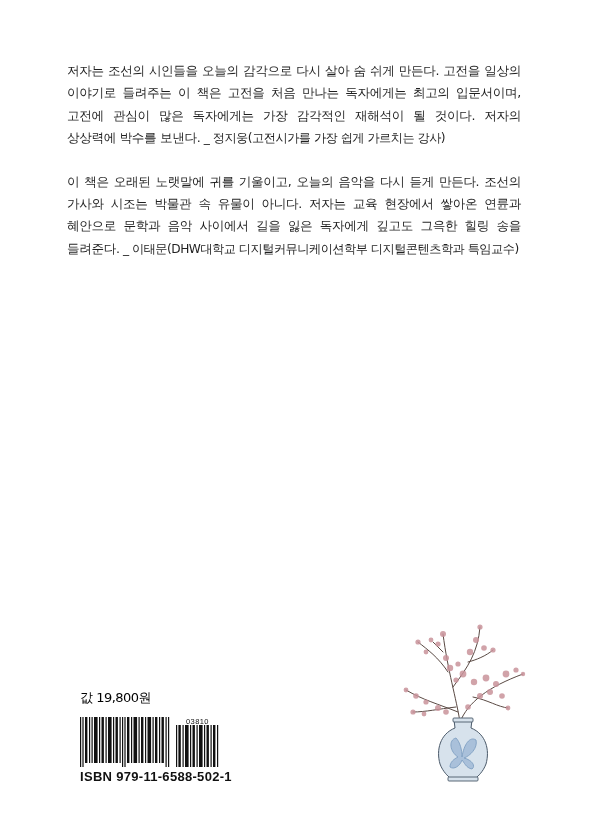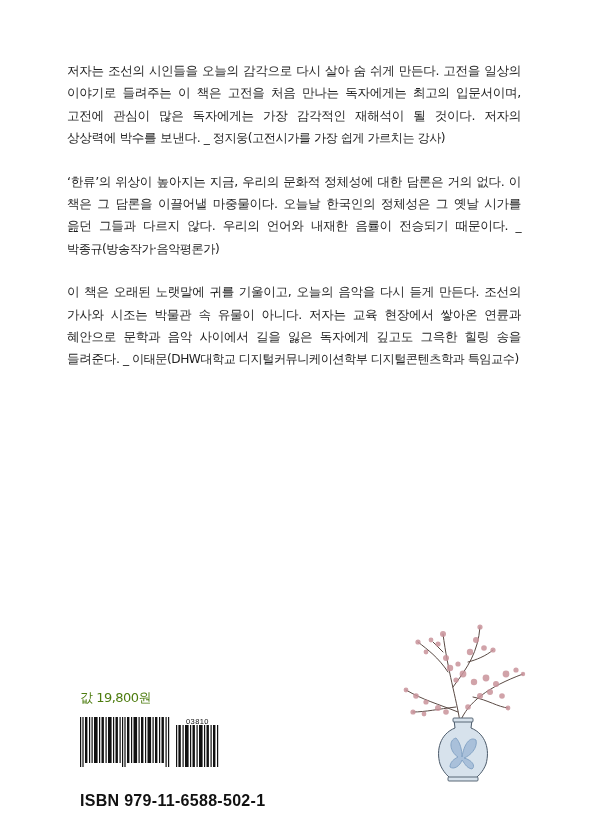--- a/index.html
+++ b/index.html
@@ -9,42 +9,41 @@
   }
   .blurbs {
     position: absolute; left: 67px; top: 60px; width: 458px;
   }
   .blurb {
     font-size: 12.6px; line-height: 22.4px; letter-spacing: -0.35px;
     margin: 0 4px 21px 0; text-align: justify; word-break: keep-all;
   }
   .blurb .credit { font-size: 12.2px; letter-spacing: -0.5px; }
   .price {
-    position: absolute; left: 80px; top: 689px; font-size: 13px; letter-spacing: -0.5px; color: #4d7c0f;
+    position: absolute; left: 80px; top: 689px; font-size: 13px; letter-spacing: -0.5px; color: #000000;
   }
   .barcode {
     position: absolute; left: 80px; top: 717px; width: 145px; height: 52px;
   }
   .isbn {
-    position: absolute; left: 80px; top: 792px; font-size: 16px; font-weight: bold; letter-spacing: 0.3px;
+    position: absolute; left: 80px; top: 769px; font-size: 13px; font-weight: bold; letter-spacing: 0.3px;
     font-family: "Liberation Sans", "DejaVu Sans", sans-serif; color: #111;
   }
   .addon-code {
     position: absolute; left: 186px; top: 717px; font-size: 7.5px; font-family: "Liberation Sans", sans-serif; color: #111; letter-spacing: 0.4px;
   }
   .illustration {
     position: absolute; left: 398px; top: 612px; width: 130px; height: 175px;
   }
 </style>
 </head>
 <body>
 
 <div class="blurbs">
   <p class="blurb"><span>저자는 조선의 시인들을 오늘의 감각으로 다시 살아 숨 쉬게 만든다. 고전을 일상의 이야기로 들려주는 이 책은 고전을 처음 만나는 독자에게는 최고의 입문서이며, 고전에 관심이 많은 독자에게는 가장 감각적인 재해석이 될 것이다. 저자의 상상력에 박수를 보낸다.</span><span class="credit"> _ 정지웅(고전시가를 가장 쉽게 가르치는 강사)</span></p>
-  <p class="blurb"><span>‘한류’의 위상이 높아지는 지금, 우리의 문화적 정체성에 대한 담론은 거의 없다. 이 책은 그 담론을 이끌어낼 마중물이다. 오늘날 한국인의 정체성은 그 옛날 시가를 읊던 그들과 다르지 않다. 우리의 언어와 내재한 음률이 전승되기 때문이다.</span><span class="credit"> _ 박종규(방송작가·음악평론가)</span></p>
   <p class="blurb"><span>이 책은 오래된 노랫말에 귀를 기울이고, 오늘의 음악을 다시 듣게 만든다. 조선의 가사와 시조는 박물관 속 유물이 아니다. 저자는 교육 현장에서 쌓아온 연륜과 혜안으로 문학과 음악 사이에서 길을 잃은 독자에게 깊고도 그윽한 힐링 송을 들려준다.</span><span class="credit"> _ 이태문(DHW대학교 디지털커뮤니케이션학부 디지털콘텐츠학과 특임교수)</span></p>
 </div>
 
 <div class="price">값 19,800원</div>
 
 <svg class="barcode" viewBox="0 0 145 52" preserveAspectRatio="none">
   <g fill="#111">
 
     <rect x="0" y="0" width="1.2" height="50"></rect>
       <rect x="2.4" y="0" width="1.2" height="50"></rect>

